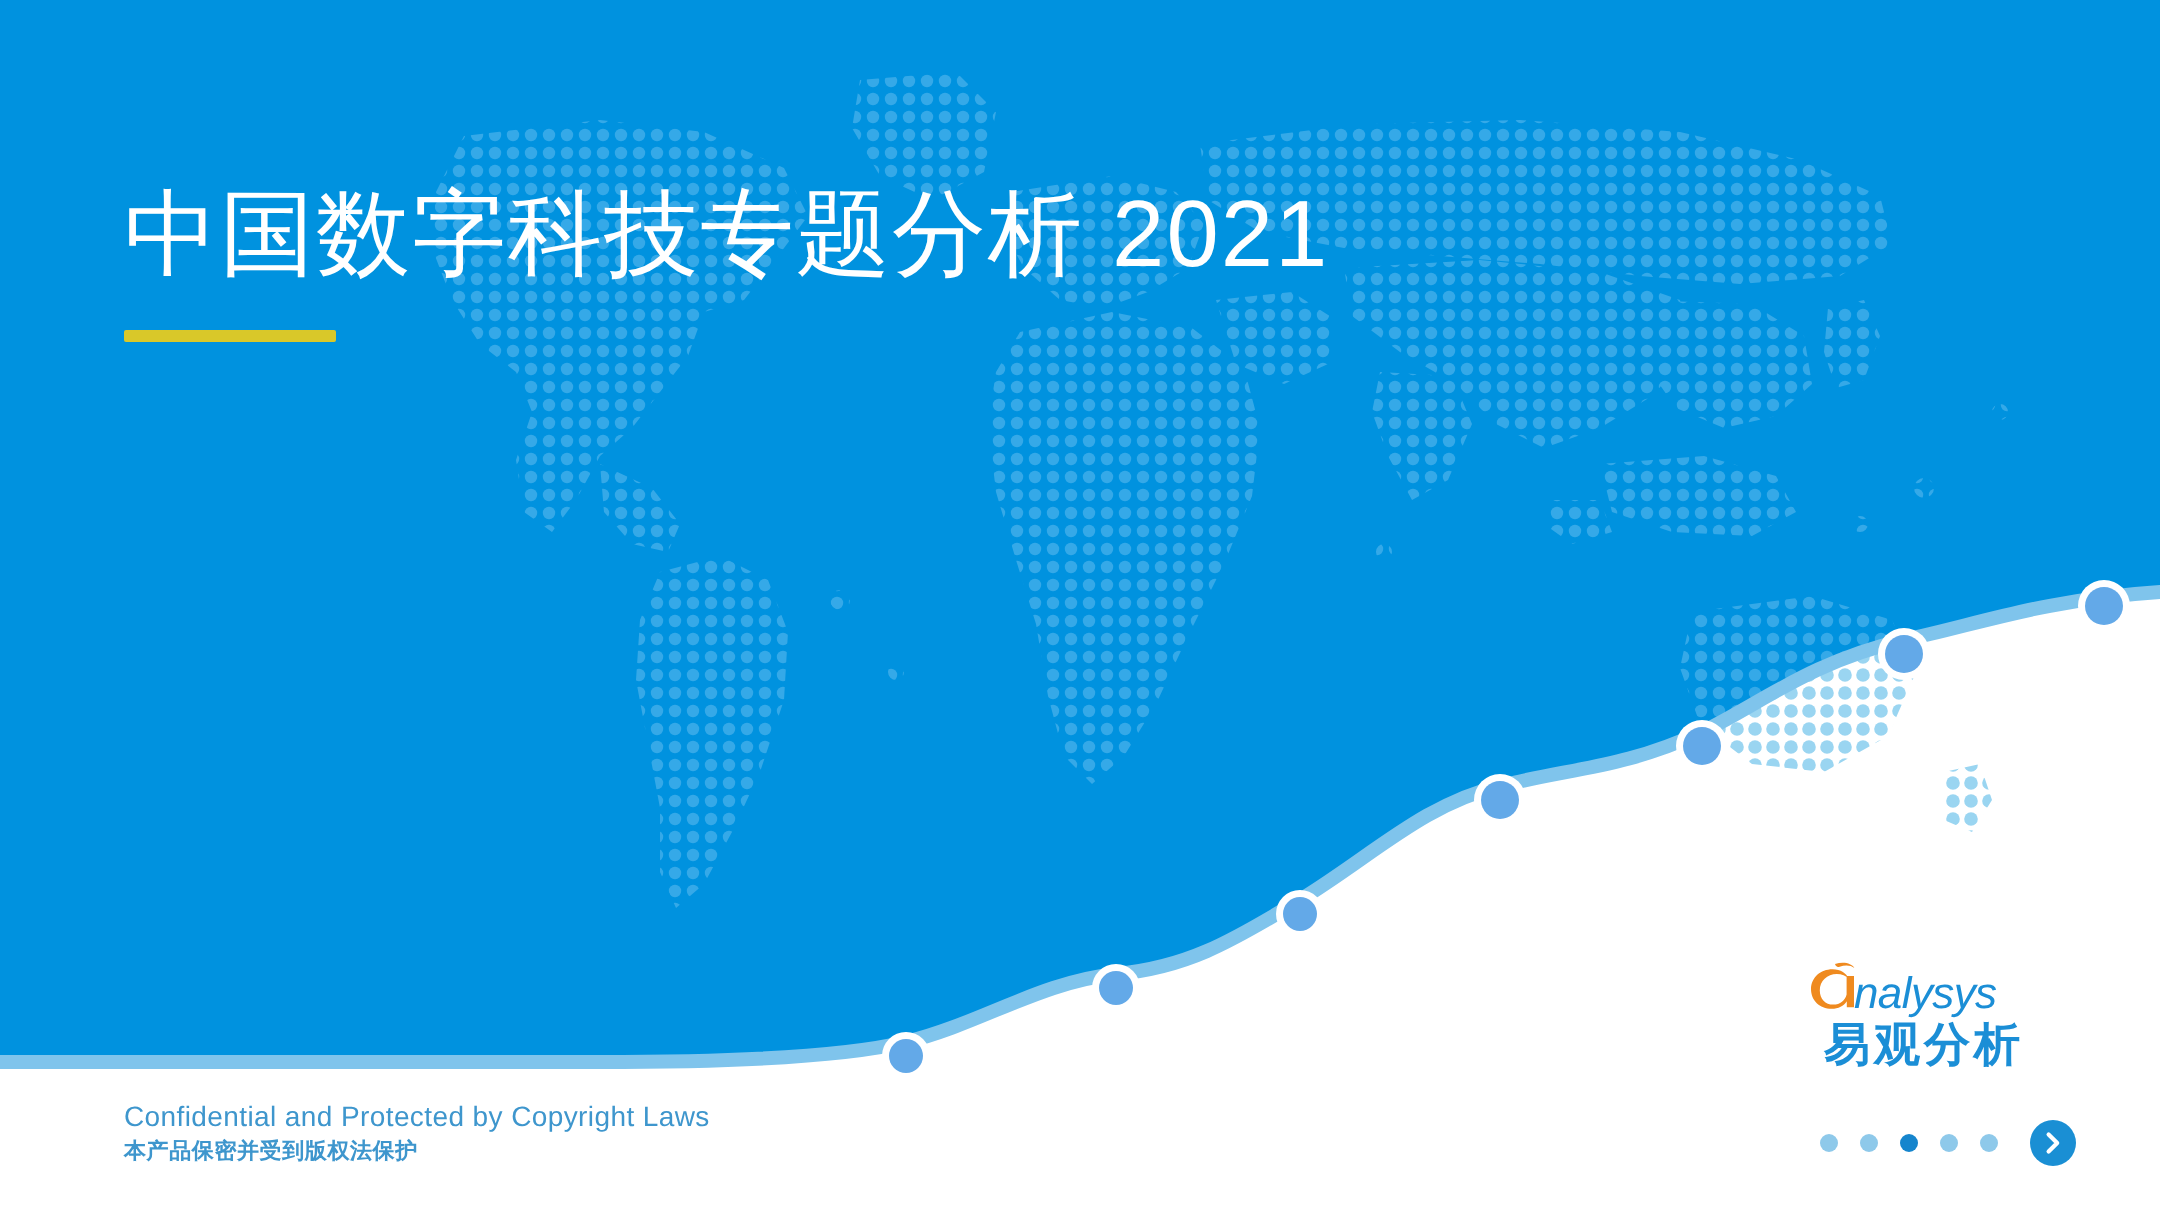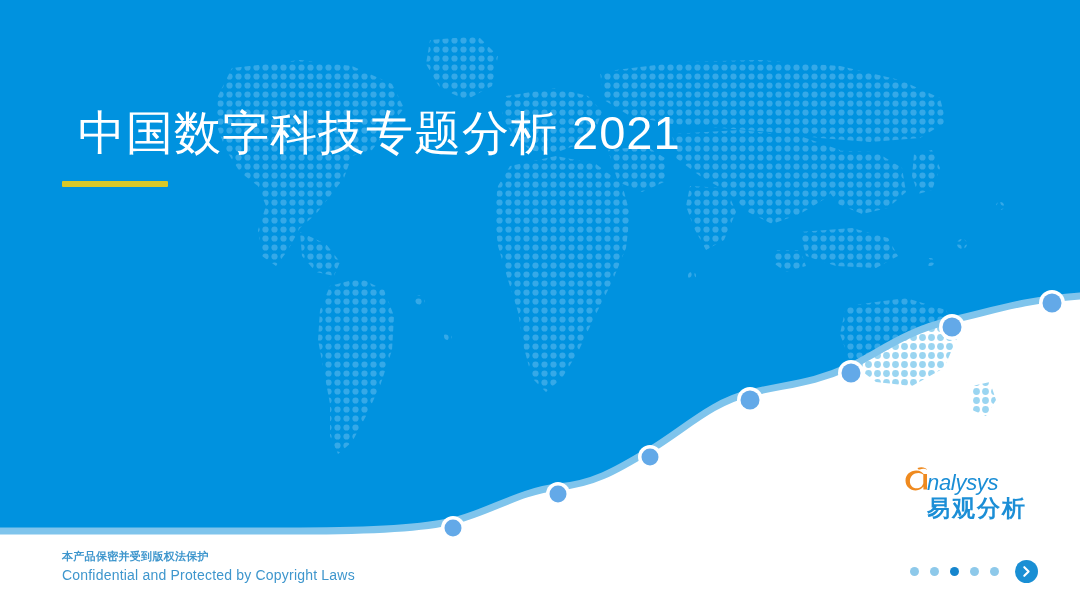--- a/index.html
+++ b/index.html
@@ -29,21 +29,21 @@
   }
 
   
   #title-block {
     position: absolute;
     left: 62px;
     top: 86px;
     width: 900px;
   }
   #page-title {
-    margin: 16px;
+    margin: 0;
     font-size: 47px;
     line-height: 62px;
     font-weight: 400;
     color: #ffffff;
     letter-spacing: 1px;
     white-space: nowrap;
   }
   #title-underline {
     margin-top: 17px;
     width: 106px;
@@ -69,24 +69,24 @@
     font-size: 14px;
     line-height: 20px;
     font-weight: 400;
     letter-spacing: .2px;
   }
 
   
   #logo {
     position: absolute;
     left: 897px;
-    top: 464px;
+    top: 478px;
     width: 130px;
     height: 62px;
-    text-align: right;
+    text-align: center;
   }
   #logo-mark-row {
     position: relative;
     height: 34px;
   }
   #logo-wordmark {
     position: absolute;
     left: 0; top: 0;
     width: 130px;
     height: 34px;
@@ -280,22 +280,22 @@
       </g>
     </g>
   </svg>
 
   <div id="title-block">
     <h1 id="page-title">中国数字科技专题分析 2021</h1>
     <div id="title-underline"></div>
   </div>
 
   <div id="confidential">
+    <div id="confidential-en">Confidential and Protected by Copyright Laws</div>
     <div id="confidential-cn">本产品保密并受到版权法保护</div>
-    <div id="confidential-en">Confidential and Protected by Copyright Laws</div>
   </div>
 
   <div id="logo">
     <div id="logo-mark-row">
       <svg id="logo-wordmark" viewBox="0 0 130 34" xmlns="http://www.w3.org/2000/svg">
 
         <g>
           <path d="M8.5,16.5 C8.5,10.8 13.3,6.6 19.2,6.6 C23.4,6.6 26.3,8.7 27.4,11.4
                    C26.0,9.9 23.9,9.0 21.4,9.0 C16.6,9.0 12.9,12.5 12.9,17.2
                    C12.9,21.4 15.7,24.3 19.6,24.3 C23.1,24.3 25.6,22.2 26.3,19.2

